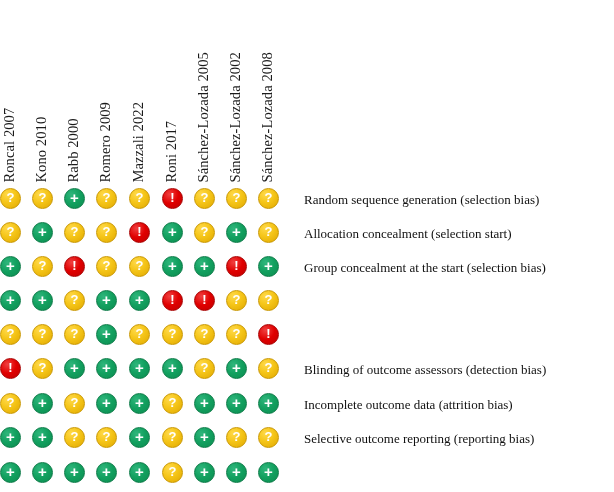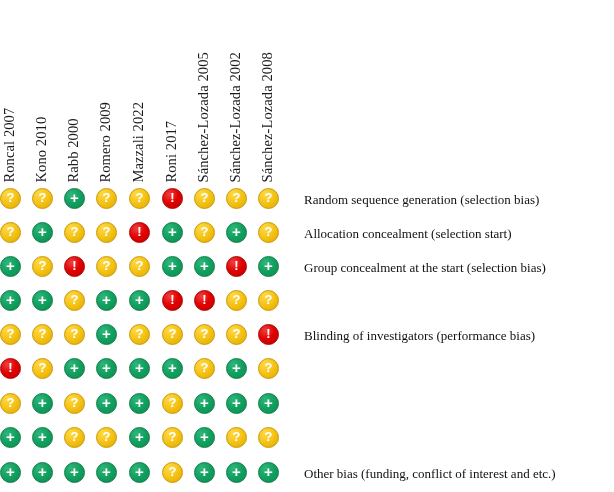--- a/index.html
+++ b/index.html
@@ -567,17 +567,18 @@
             <span class="glyph">+</span>
           </span>
         </div>
       </div>
     </div>
 
   <div class="row-labels">
       <div class="row-label" style="top: 6px;">Random sequence generation (selection bias)</div>
       <div class="row-label" style="top: 40px;">Allocation concealment (selection start)</div>
       <div class="row-label" style="top: 74px;">Group concealment at the start (selection bias)</div>
-      <div class="row-label" style="top: 142px;">Blinding of investigators (performance bias)</div>
-      <div class="row-label" style="top: 280px;">Other bias (funding, conflict of interest and etc.)</div>
+      <div class="row-label" style="top: 176px;">Blinding of outcome assessors (detection bias)</div>
+      <div class="row-label" style="top: 211px;">Incomplete outcome data (attrition bias)</div>
+      <div class="row-label" style="top: 245px;">Selective outcome reporting (reporting bias)</div>
     </div>
 
 </div>
 
 </body></html>

